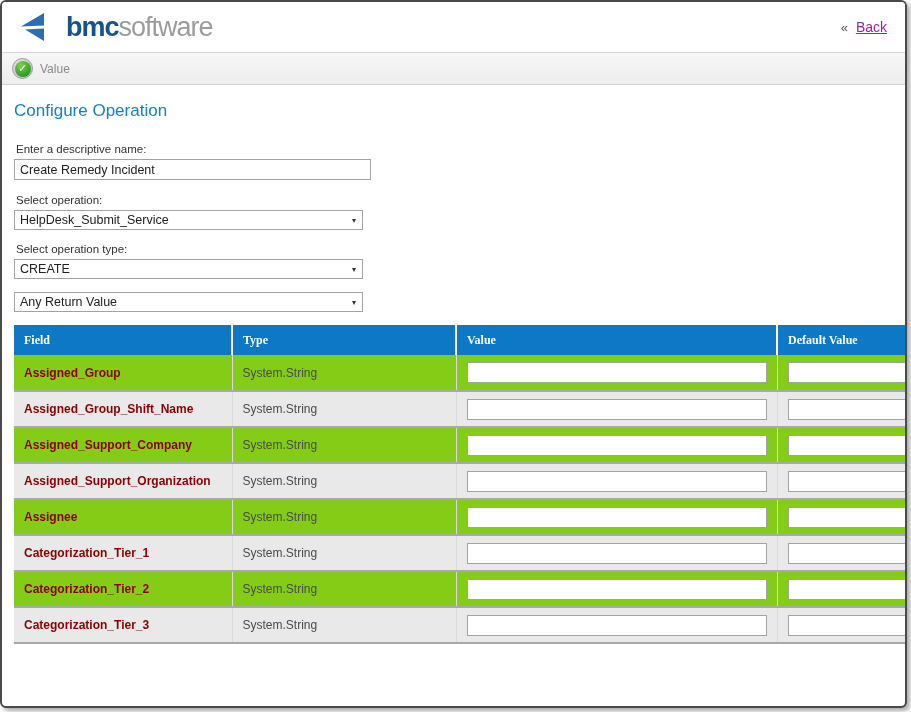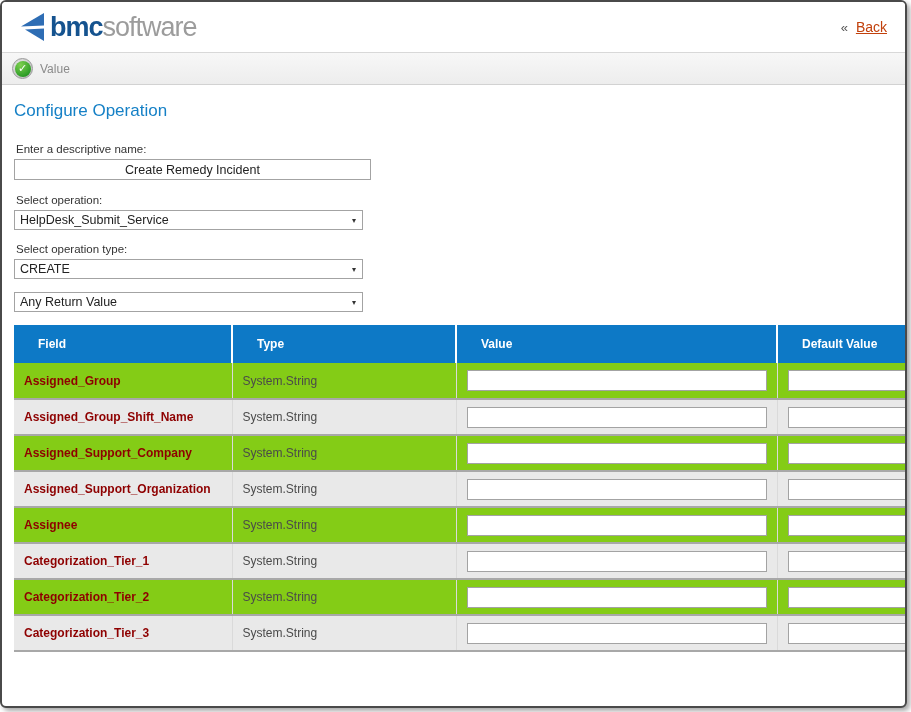--- a/index.html
+++ b/index.html
@@ -20,31 +20,31 @@
   
   .header {
     height: 51px;
     background: #ffffff;
     display: flex;
     align-items: center;
     justify-content: space-between;
     padding: 0 18px 0 14px;
     border-bottom: 1px solid #d8d8d8;
   }
-  .logo { display: flex; align-items: center; gap: 4px; }
+  .logo { display: flex; align-items: center; gap: 20px; }
   .logo svg { display: block; }
   .logo-text { font-size: 27px; letter-spacing: -1px; }
   .logo-bmc { color: #15538f; font-weight: bold; }
   .logo-sw { color: #9c9c9c; font-weight: normal; }
   .back-area {
     font-size: 14px; color: #2b2b2b;
     display: flex; align-items: center; gap: 8px;
   }
   .back-chev { font-size: 13px; color: #555; text-decoration: none; }
-  .back-link { color: #c2410c; text-decoration: underline; cursor: pointer; }
+  .back-link { color: #a21caf; text-decoration: underline; cursor: pointer; }
   
   .toolbar {
     height: 32px;
     background: linear-gradient(#f7f7f7, #ededed);
     border-bottom: 1px solid #d2d2d2;
     display: flex; align-items: center;
     padding: 0 10px;
   }
   .save-btn { display: flex; align-items: center; gap: 7px; cursor: pointer; }
   .save-icon {
@@ -69,21 +69,20 @@
   }
   .form-label { font-size: 11.5px; color: #333333; margin: 0 0 4px 2px; }
   .name-input {
     width: 357px; height: 21px;
     border: 1px solid #a3a3a3;
     font-family: "Liberation Sans", sans-serif;
     font-size: 12.5px; color: #222;
     padding: 0 5px;
     margin-bottom: 14px;
     outline: none;
-    text-align: center;
   }
   .select-box {
     width: 349px; height: 20px;
     border: 1px solid #a3a3a3;
     background: #ffffff;
     display: flex; align-items: center; justify-content: space-between;
     padding: 0 6px 0 5px;
     margin-bottom: 13px;
     cursor: pointer;
   }
@@ -101,23 +100,24 @@
   }
   table.fields col.c-field   { width: 218px; }
   table.fields col.c-type    { width: 224px; }
   table.fields col.c-value   { width: 321px; }
   table.fields col.c-default { width: 237px; }
   table.fields th {
     background: #0d79c6;
     color: #ffffff;
     font-size: 12px; font-weight: bold;
     text-align: left;
-    height: 38px;
-    padding: 0 0 0 24px;
+    height: 30px;
+    padding: 0 0 0 10px;
     border-right: 2px solid #ffffff;
+    font-family: Liberation Serif, serif;
   }
   table.fields th:last-child { border-right: none; }
   table.fields td {
     height: 36px;
     font-size: 12px;
     padding: 0 0 0 10px;
     border-right: 1px solid #dadada;
     border-bottom: 2px solid #a8a8a8;
     background: #84cc16;
     vertical-align: middle;

